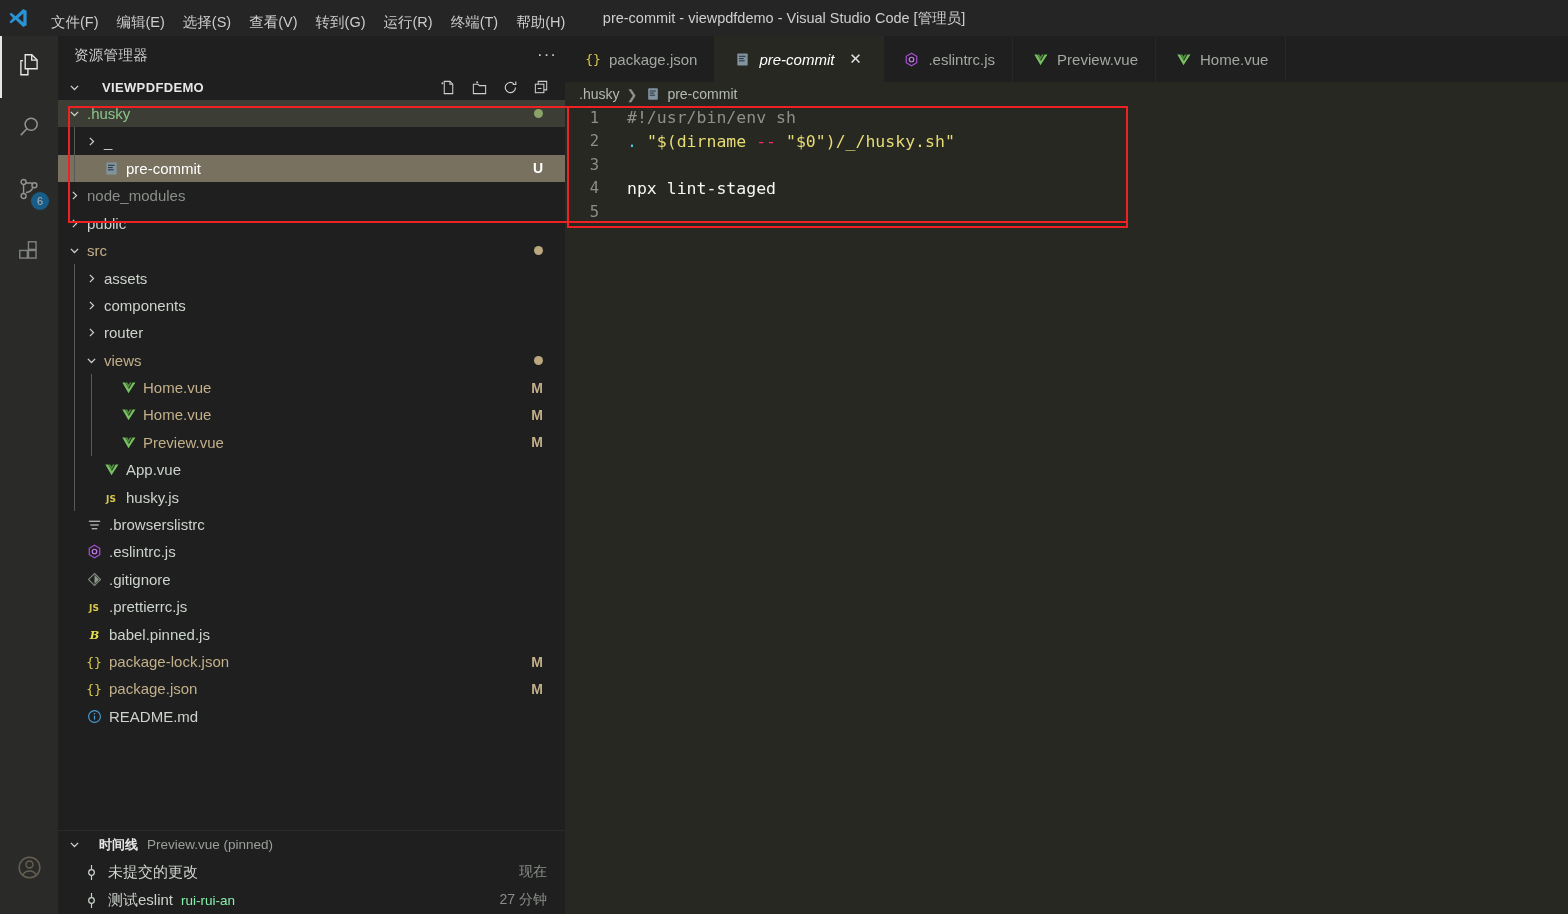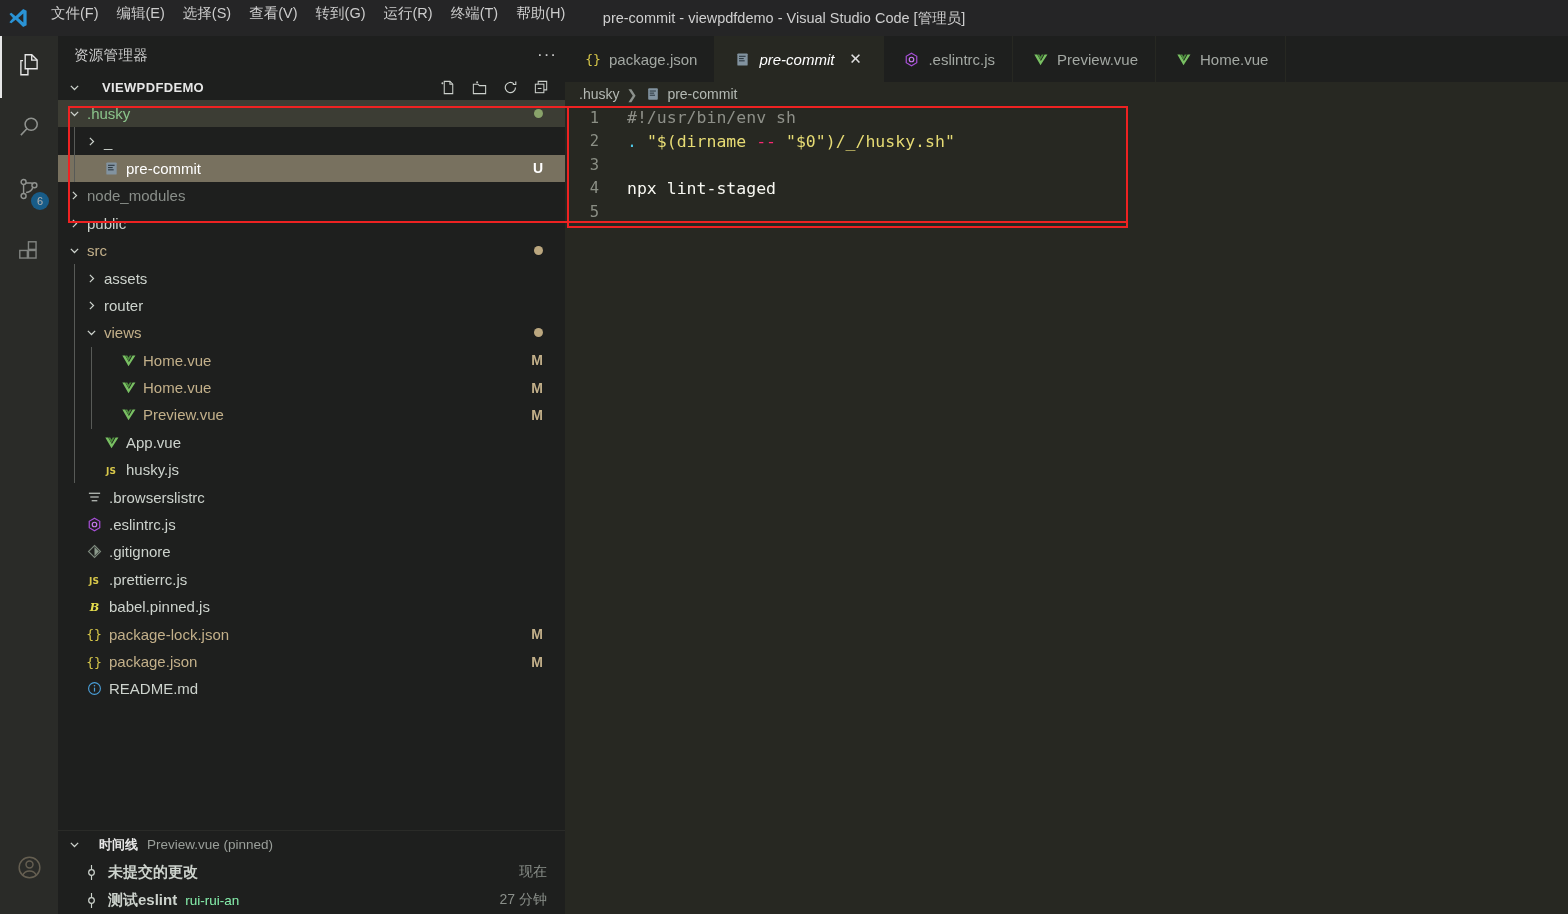--- a/index.html
+++ b/index.html
@@ -14,21 +14,21 @@
   
   #titlebar {
     position: absolute; top: 0; left: 0; width: 1568px; height: 36px;
     background: #252526;
     display: flex; align-items: center;
   }
   #vscode-logo {
     width: 36px; height: 36px; flex: 0 0 36px;
     display: flex; align-items: center; justify-content: center;
   }
-  #menubar { display: flex; align-items: flex-start; height: 36px; margin-left: 6px; }
+  #menubar { display: flex; align-items: flex-end; height: 36px; margin-left: 6px; }
   .menu-item {
     color: #cccccc; font-size: 14.5px; padding: 4px 9px;
     white-space: nowrap; cursor: default; border-radius: 2px;
   }
   #window-title {
     position: absolute; left: 0; width: 1568px; top: 0; height: 36px;
     display: flex; align-items: center; justify-content: center;
     color: #cfcfcf; font-size: 14.5px; pointer-events: none;
   }
 
@@ -150,21 +150,21 @@
     color: #9a9f9a; font-size: 13.5px; margin-left: 9px; font-weight: normal;
   }
   .tl-row {
     height: 28px; display: flex; align-items: center;
     font-size: 15px; color: #cdd3cd; padding-left: 22px; cursor: pointer;
   }
   .tl-icon {
     width: 22px; flex: 0 0 22px; display: flex;
     align-items: center; justify-content: center;
   }
-  .tl-label { padding-left: 6px; font-weight: bold; }
+  .tl-label { padding-left: 6px; }
   .tl-author { color: #86efac; font-size: 13.5px; margin-left: 8px; }
   .tl-time {
     margin-left: auto; padding-right: 18px;
     color: #8a8f8a; font-size: 14px;
   }
 
   
   #editor-group {
     position: absolute; top: 36px; left: 565px;
     width: 1003px; height: 878px; background: #272822;
@@ -434,20 +434,30 @@
         <span class="rlabel c-plain">assets</span>
       </div>
       <div class="row">
         <div class="indent-guide" style="left: 16px;"></div>
         <span style="flex: 0 0 25px;"></span>
         <span class="twisty">
           <svg width="13" height="13" viewBox="0 0 16 16" fill="none" stroke="currentColor" stroke-width="1.5">
             <path d="M6 3.5 10.5 8 6 12.5"></path>
           </svg>
         </span>
+        <span class="rlabel c-plain">components</span>
+      </div>
+      <div class="row">
+        <div class="indent-guide" style="left: 16px;"></div>
+        <span style="flex: 0 0 25px;"></span>
+        <span class="twisty">
+          <svg width="13" height="13" viewBox="0 0 16 16" fill="none" stroke="currentColor" stroke-width="1.5">
+            <path d="M6 3.5 10.5 8 6 12.5"></path>
+          </svg>
+        </span>
         <span class="rlabel c-plain">router</span>
       </div>
       <div class="row">
         <div class="indent-guide" style="left: 16px;"></div>
         <span style="flex: 0 0 25px;"></span>
         <span class="twisty">
           <svg width="13" height="13" viewBox="0 0 16 16" fill="none" stroke="currentColor" stroke-width="1.5">
             <path d="M3.5 6 8 10.5 12.5 6"></path>
           </svg>
         </span>

